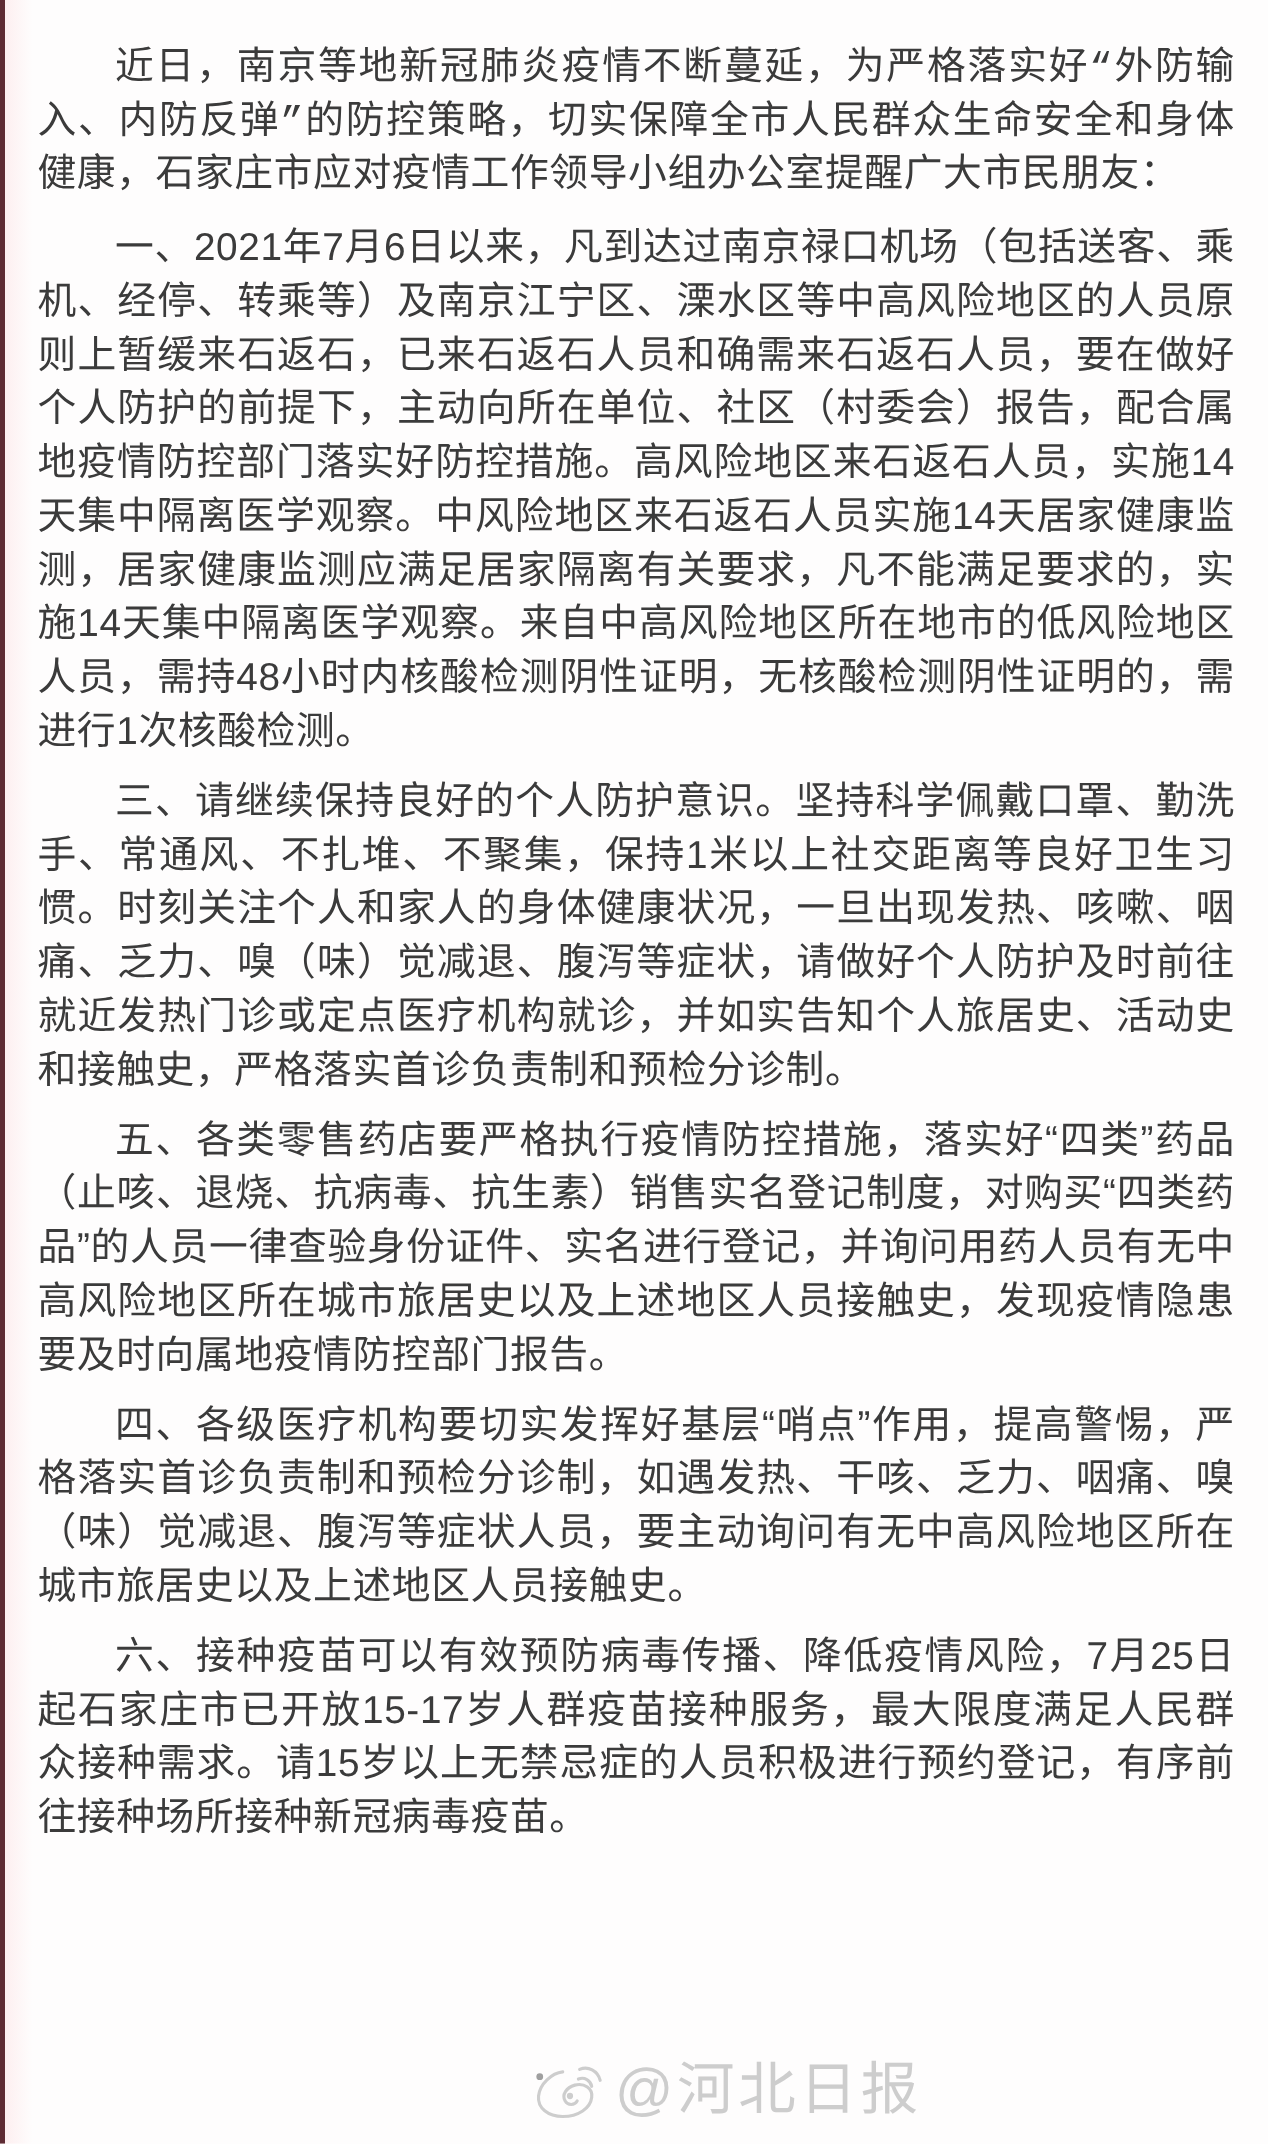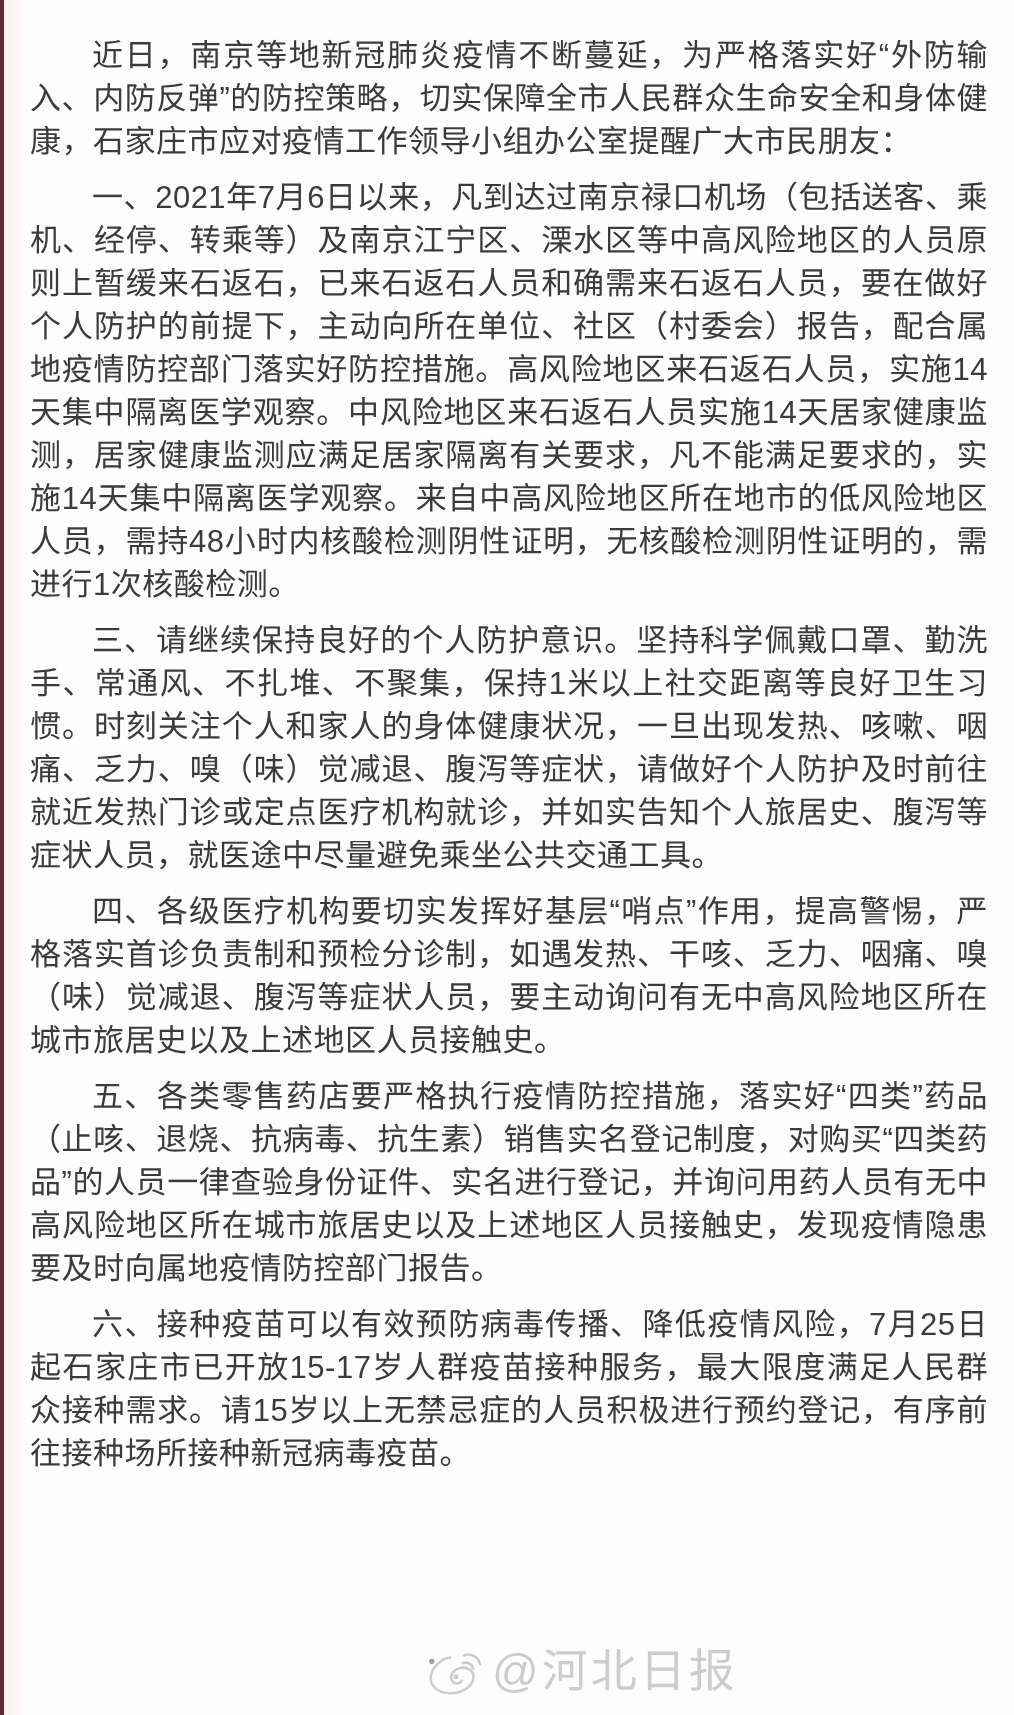--- a/index.html
+++ b/index.html
@@ -46,20 +46,21 @@
   }
   .salutation {
     margin: 0;
   }
   .para {
     text-indent: 2em;
     margin-top: 13px !important;
   }
   .intro {
     margin-top: 21px !important;
+    font-family: Liberation Mono, monospace;
   }
   .watermark {
     position: absolute;
     left: 424px;
     top: 1642px;
     display: flex;
     align-items: center;
     color: #cbcbcb;
     opacity: 0.95;
   }
@@ -77,23 +78,23 @@
 </style>
 </head>
 <body>
 
 <div class="left-accent"></div>
 <div class="left-accent-fade"></div>
 
 <div class="doc">
   <p class="para intro">近日，南京等地新冠肺炎疫情不断蔓延，为严格落实好“外防输入、内防反弹”的防控策略，切实保障全市人民群众生命安全和身体健康，石家庄市应对疫情工作领导小组办公室提醒广大市民朋友：</p>
   <p class="para">一、2021年7月6日以来，凡到达过南京禄口机场（包括送客、乘机、经停、转乘等）及南京江宁区、溧水区等中高风险地区的人员原则上暂缓来石返石，已来石返石人员和确需来石返石人员，要在做好个人防护的前提下，主动向所在单位、社区（村委会）报告，配合属地疫情防控部门落实好防控措施。高风险地区来石返石人员，实施14天集中隔离医学观察。中风险地区来石返石人员实施14天居家健康监测，居家健康监测应满足居家隔离有关要求，凡不能满足要求的，实施14天集中隔离医学观察。来自中高风险地区所在地市的低风险地区人员，需持48小时内核酸检测阴性证明，无核酸检测阴性证明的，需进行1次核酸检测。</p>
-  <p class="para">三、请继续保持良好的个人防护意识。坚持科学佩戴口罩、勤洗手、常通风、不扎堆、不聚集，保持1米以上社交距离等良好卫生习惯。时刻关注个人和家人的身体健康状况，一旦出现发热、咳嗽、咽痛、乏力、嗅（味）觉减退、腹泻等症状，请做好个人防护及时前往就近发热门诊或定点医疗机构就诊，并如实告知个人旅居史、腹泻等症状人员，就医途中尽量避免乘坐公共交通工具。</p>
+  <p class="para">三、请继续保持良好的个人防护意识。坚持科学佩戴口罩、勤洗手、常通风、不扎堆、不聚集，保持1米以上社交距离等良好卫生习惯。时刻关注个人和家人的身体健康状况，一旦出现发热、咳嗽、咽痛、乏力、嗅（味）觉减退、腹泻等症状，请做好个人防护及时前往就近发热门诊或定点医疗机构就诊，并如实告知个人旅居史、活动史和接触史，严格落实首诊负责制和预检分诊制。</p>
+  <p class="para">五、各类零售药店要严格执行疫情防控措施，落实好“四类”药品（止咳、退烧、抗病毒、抗生素）销售实名登记制度，对购买“四类药品”的人员一律查验身份证件、实名进行登记，并询问用药人员有无中高风险地区所在城市旅居史以及上述地区人员接触史，发现疫情隐患要及时向属地疫情防控部门报告。</p>
   <p class="para">四、各级医疗机构要切实发挥好基层“哨点”作用，提高警惕，严格落实首诊负责制和预检分诊制，如遇发热、干咳、乏力、咽痛、嗅（味）觉减退、腹泻等症状人员，要主动询问有无中高风险地区所在城市旅居史以及上述地区人员接触史。</p>
-  <p class="para">五、各类零售药店要严格执行疫情防控措施，落实好“四类”药品（止咳、退烧、抗病毒、抗生素）销售实名登记制度，对购买“四类药品”的人员一律查验身份证件、实名进行登记，并询问用药人员有无中高风险地区所在城市旅居史以及上述地区人员接触史，发现疫情隐患要及时向属地疫情防控部门报告。</p>
   <p class="para">六、接种疫苗可以有效预防病毒传播、降低疫情风险，7月25日起石家庄市已开放15-17岁人群疫苗接种服务，最大限度满足人民群众接种需求。请15岁以上无禁忌症的人员积极进行预约登记，有序前往接种场所接种新冠病毒疫苗。</p>
 
 </div>
 
 <div class="watermark">
   <span class="wicon">
     <svg viewBox="0 0 64 60" width="62" height="58" fill="none" stroke="#cbcbcb" stroke-width="2.6" stroke-linecap="round">
       <path d="M27 16 C18 17 8 26 7 36 C6 46 15 53 27 53 C40 53 50 46 51 37 C52 30 45 25 37 27 C30 29 26 35 29 40 C31 44 37 44 39 40"></path>
       <circle cx="33" cy="36" r="2.6" fill="#cbcbcb" stroke="none"></circle>
       <path d="M41 14 C48 11 56 15 58 23"></path>

